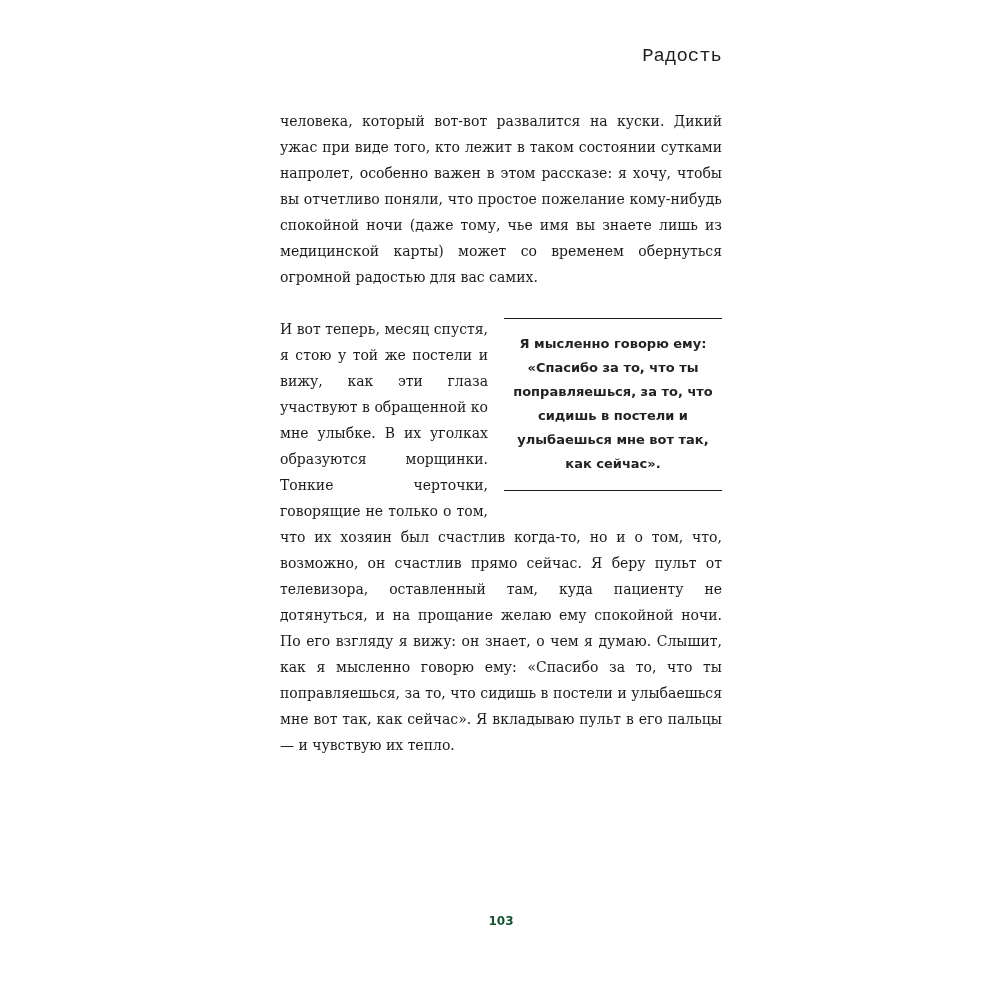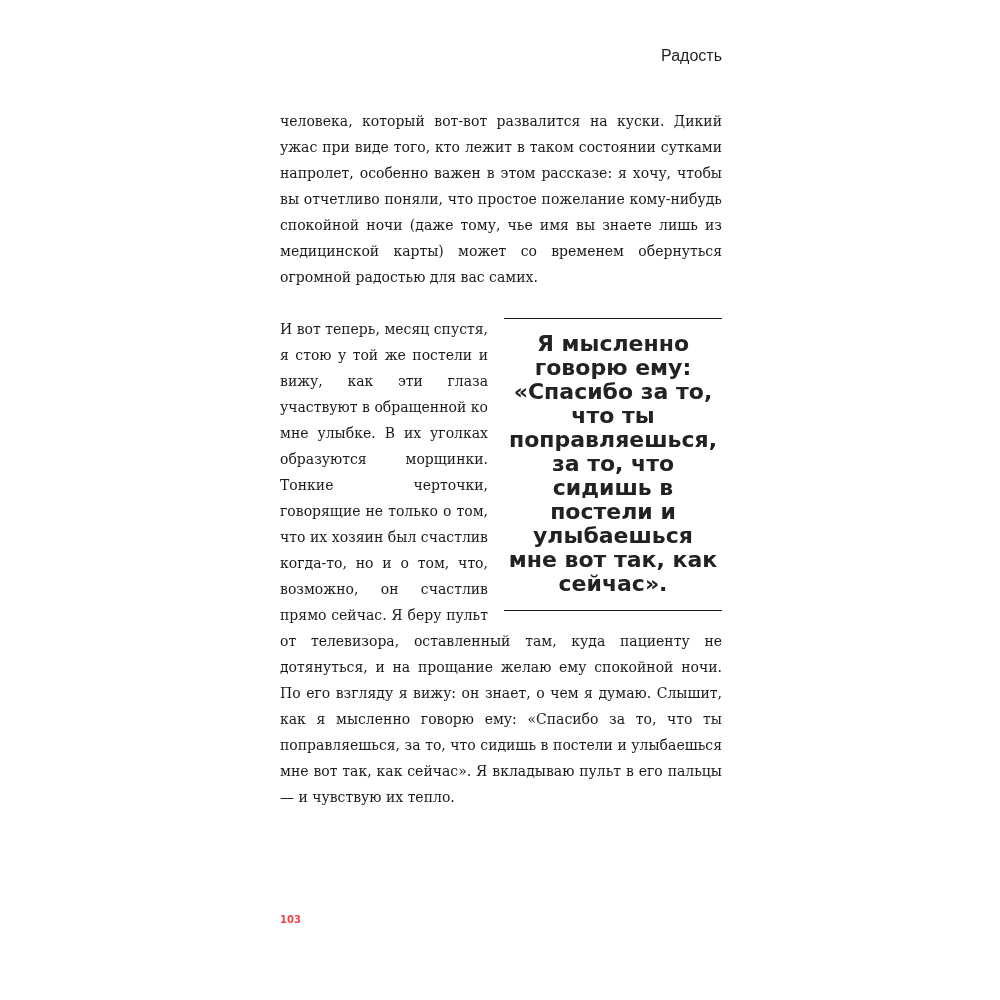--- a/index.html
+++ b/index.html
@@ -15,22 +15,22 @@
       overflow: hidden;
       color: #1b1b1b;
     }
     .text-col {
       position: absolute;
       left: 280px;
       top: 46px;
       width: 442px;
     }
     .running-head {
-      font-family: Liberation Sans, sans-serif;
-      font-size: 16px;
+      font-family: Liberation Mono, monospace;
+      font-size: 19px;
       line-height: 20px;
       text-align: right;
       color: #1f1f1f;
       margin: 0 0 0 0;
     }
     .body-text {
       font-family: "DejaVu Serif", "Liberation Serif", serif;
       font-size: 14px;
       line-height: 26px;
       text-align: justify;
@@ -47,37 +47,37 @@
     }
     .pull-quote {
       float: right;
       width: 214px;
       margin: 2px 0 12px 16px;
       border-top: 1.5px solid #1a1a1a;
       border-bottom: 1.5px solid #1a1a1a;
       padding: 13px 2px 14px 2px;
       font-family: "DejaVu Sans", "Liberation Sans", sans-serif;
       font-weight: bold;
-      font-size: 22px;
+      font-size: 13px;
       line-height: 24px;
       text-align: center;
       color: #222222;
       hyphens: none;
       -webkit-hyphens: none;
     }
     .page-number {
       position: absolute;
       left: 280px;
       top: 914px;
       width: 442px;
-      text-align: left;
+      text-align: center;
       font-family: "DejaVu Sans", "Liberation Sans", sans-serif;
       font-weight: bold;
-      font-size: 10px;
-      color: #ef4444;
+      font-size: 12px;
+      color: #14532d;
     }
   </style>
 </head>
 <body>
 
 <div class="page">
   <div class="text-col">
 
     <div class="running-head">Радость</div>
 

